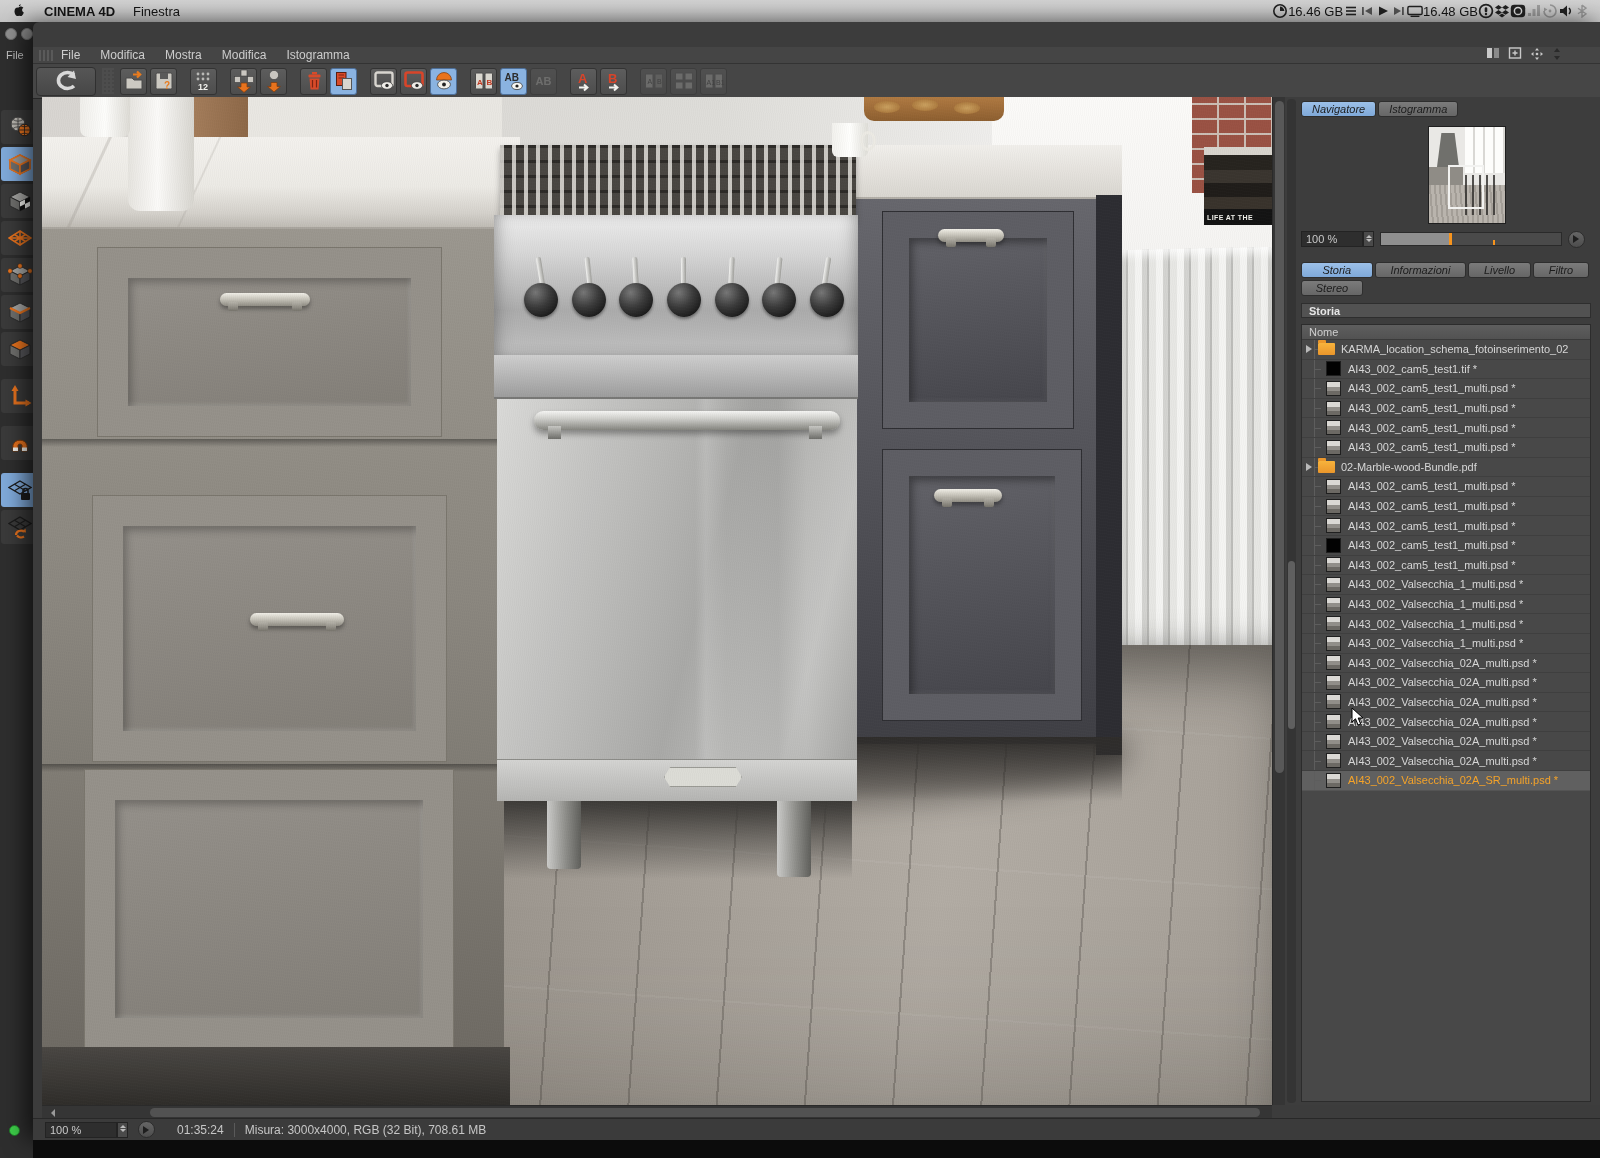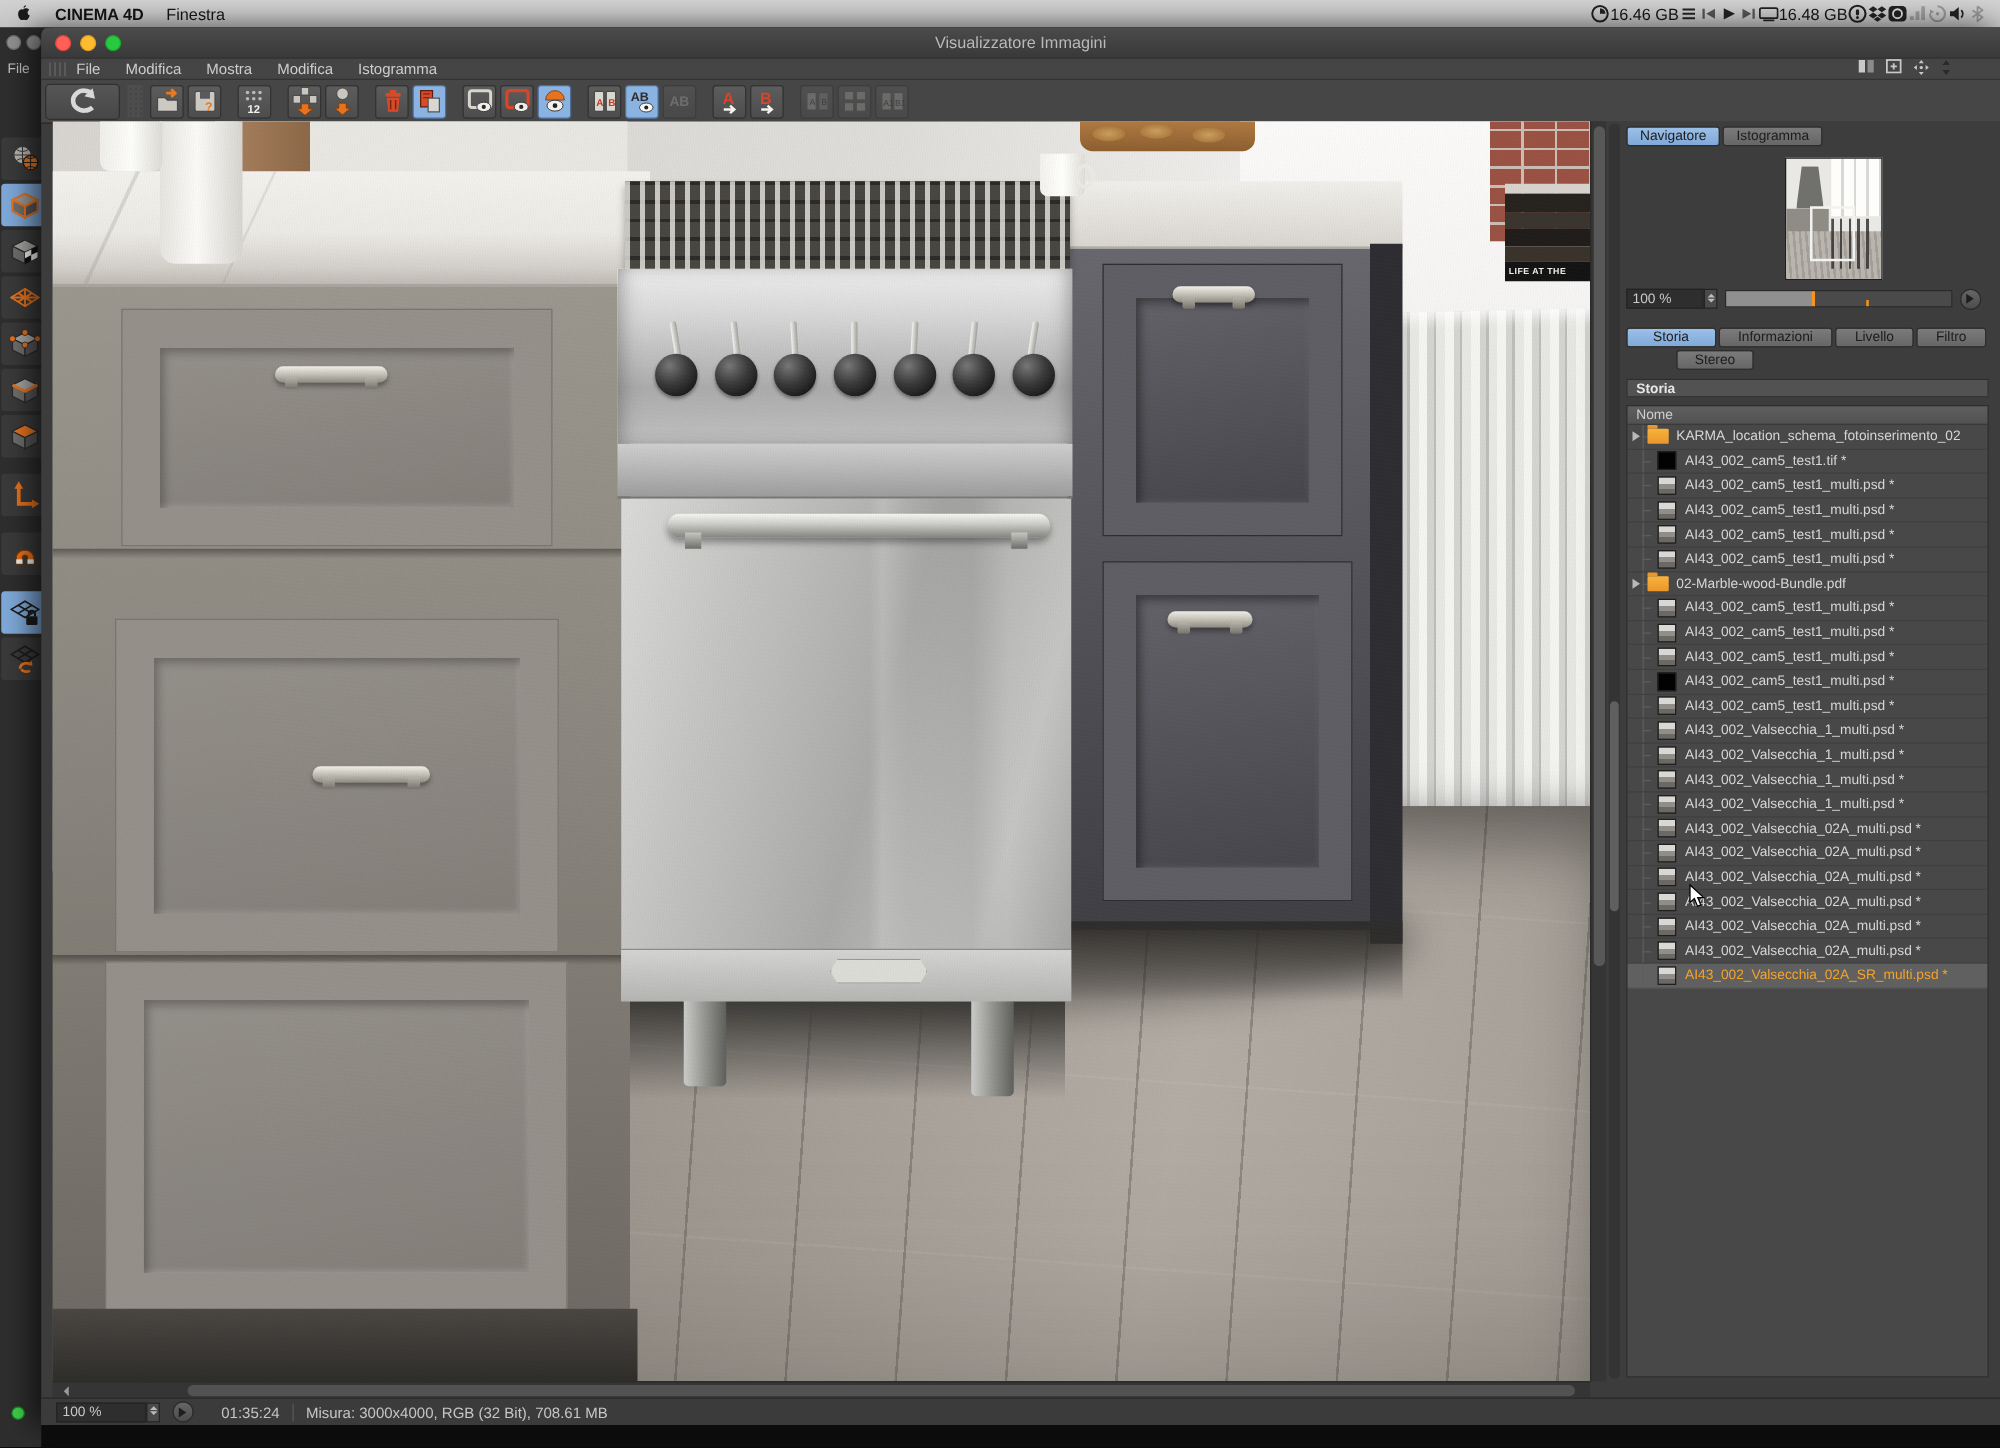--- a/index.html
+++ b/index.html
@@ -156,21 +156,21 @@
   #cup2:after{content:"";position:absolute;right:-8px;top:8px;width:10px;height:14px;border:3px solid #eceae4;border-radius:50%;}
   #grain{left:0;top:0;width:1230px;height:1008px;pointer-events:none;opacity:.5;background:
      repeating-linear-gradient(7deg,rgba(255,255,255,.02) 0 1px,transparent 1px 3px),
      repeating-linear-gradient(97deg,rgba(0,0,0,.03) 0 1px,transparent 1px 2px);}
 
   
   #rpanel{left:1252px;top:75px;width:315px;height:1008px;background:#3d3d3d;}
   #rpscroll{position:absolute;left:2px;top:2px;width:9px;height:1004px;background:#343434;border-radius:4px;}
   #rpthumb{position:absolute;left:1px;top:462px;width:7px;height:168px;background:#5f5f5f;border-radius:4px;}
   .tab{height:16px;padding:0 10px;font-size:11px;color:#1c1c1c;background:linear-gradient(#7b7b7b,#666);
-     border:1px solid #2e2e2e;border-radius:3px;display:inline-flex;align-items:center;justify-content:center;}
+     border:1px solid #2e2e2e;border-radius:3px;display:inline-flex;align-items:center;justify-content:center;font-style:italic;}
   .tab.on{background:linear-gradient(#9cc0e8,#7fa9d9);}
   #navtabs{position:absolute;left:16px;top:4px;display:flex;gap:2px;}
   #navthumb{position:absolute;left:143px;top:29px;width:78px;height:98px;background:#e9e8e5;border:1px solid #1f1f1f;overflow:hidden;}
   #navthumb .hood{position:absolute;left:8px;top:6px;width:22px;height:34px;background:#70706c;clip-path:polygon(20% 0,80% 0,100% 100%,0 100%);}
   #navthumb .cab{position:absolute;left:0;top:40px;width:34px;height:24px;background:#8f8c86;}
   #navthumb .win{position:absolute;right:0;top:0;width:40px;height:46px;background:
      repeating-linear-gradient(90deg,#fdfdfb 0 8px,#d9d8d4 8px 10px);}
   #navthumb .flr{position:absolute;left:0;bottom:0;width:100%;height:38px;background:
      repeating-linear-gradient(85deg,#b9b4ad 0 3px,#a39e97 3px 5px);}
   #navthumb .chairs{position:absolute;right:6px;bottom:8px;width:34px;height:40px;background:
@@ -439,26 +439,20 @@
             <path d="M16 21.5 a5 4.5 0 0 1 -7 -1" fill="none" stroke="#e8731e" stroke-width="2.2"></path>
           </svg>
         </div>
       </div>
 
     <div id="bgdot"></div>
   </div>
 
   <div id="pvwin" class="abs">
 
-    <div id="titlebar" class="abs">
-      <span class="light" style="left:11px;background:#ff5f57;border:1px solid #d94840"></span>
-      <span class="light" style="left:31px;background:#febc2e;border:1px solid #dd9f22"></span>
-      <span class="light" style="left:51px;background:#28c840;border:1px solid #1da32f"></span>
-      <div id="title">Visualizzatore Immagini</div>
-    </div>
 
     <div id="menurow" class="abs">
       <div id="grip"></div>
       <div id="winmenus">
           <span>File</span>
           <span>Modifica</span>
           <span>Mostra</span>
           <span>Modifica</span>
           <span>Istogramma</span>
         </div>
@@ -798,21 +792,21 @@
         </div>
         <div class="roundbtn">
             <i></i>
           </div>
       </div>
       <div id="insptabs">
           <div class="tab on" style="width: 62px; flex-grow: 1;">Storia</div>
           <div class="tab" style="width: auto; flex-grow: 1;">Informazioni</div>
           <div class="tab" style="width: auto; flex-grow: 1;">Livello</div>
           <div class="tab" style="width: auto; flex-grow: 1;">Filtro</div>
-          <div class="tab" style="width: 62px; flex-grow: 0; margin-left: 40px;">Stereo</div>
+          <div class="tab" style="width: 62px; flex-grow: 0;">Stereo</div>
         </div>
       <div id="sectionhdr">Storia</div>
       <div id="listwrap">
         <div id="nomehdr">Nome</div>
         <div id="rows">
             <div class="hrow">
               <span class="tree"></span>
               <span class="tick"></span>
               <span class="arr"></span>
               <span class="fold"></span>

